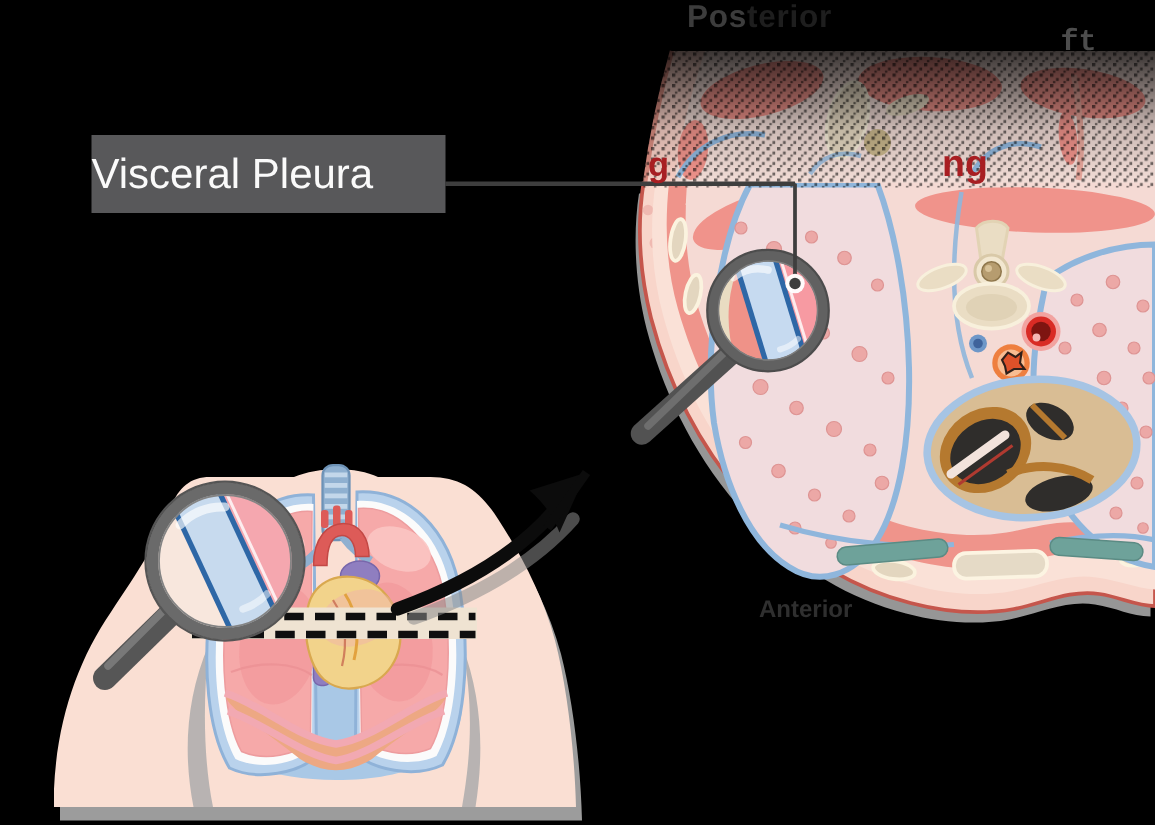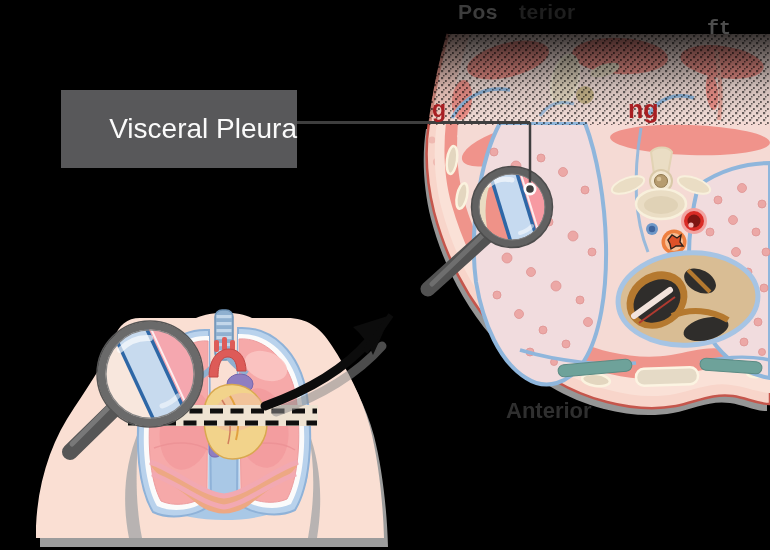--- a/index.html
+++ b/index.html
@@ -1,27 +1,27 @@
 <!DOCTYPE html>
 <html><head>
 <meta charset="utf-8">
 <style>
   html,body{margin:0;padding:0;background:#000;}
   .stage{position:relative;width:770px;height:550px;background:#000;overflow:hidden;
          font-family:"Liberation Sans",sans-serif;}
   .stage svg.art{position:absolute;left:0;top:0;z-index:2;}
   .txt{position:absolute;font-weight:bold;z-index:3;white-space:pre;}
   .posterior{left:458px;top:0px;font-size:21px;color:#3C3C3C;letter-spacing:.5px;}
-  .posterior .faded{opacity:.5;margin-left:21px;}
+  .posterior .faded{opacity:.5;}
   .leftrem{left:707px;top:17px;font-size:20px;color:#565656;opacity:.9;font-family:Liberation Mono, monospace;}
   .rlung{left:432px;top:96px;font-size:23px;color:#A81E22;}
   .llung{left:628px;top:95px;font-size:25px;color:#A81E22;}
-  .anterior{left:506px;top:398px;font-size:22px;color:#3B3B3B;opacity:.8;z-index:1;}
-  .callout{position:absolute;left:61px;top:90px;width:236px;height:78px;background:#58585A;
-           color:#FAFAFA;display:flex;align-items:center;justify-content:flex-end;
+  .anterior{left:506px;top:398px;font-size:16px;color:#3B3B3B;opacity:.8;z-index:1;}
+  .callout{position:absolute;left:61px;top:90px;width:236px;height:52px;background:#58585A;
+           color:#FAFAFA;display:flex;align-items:center;justify-content:flex-start;
            font-size:28px;font-weight:500;z-index:4;}
 </style>
 </head>
 <body>
 
 <div class="stage">
 
   <span class="txt anterior">Anterior</span>
 
   <svg class="art" width="770" height="550" viewBox="0 0 770 550">

